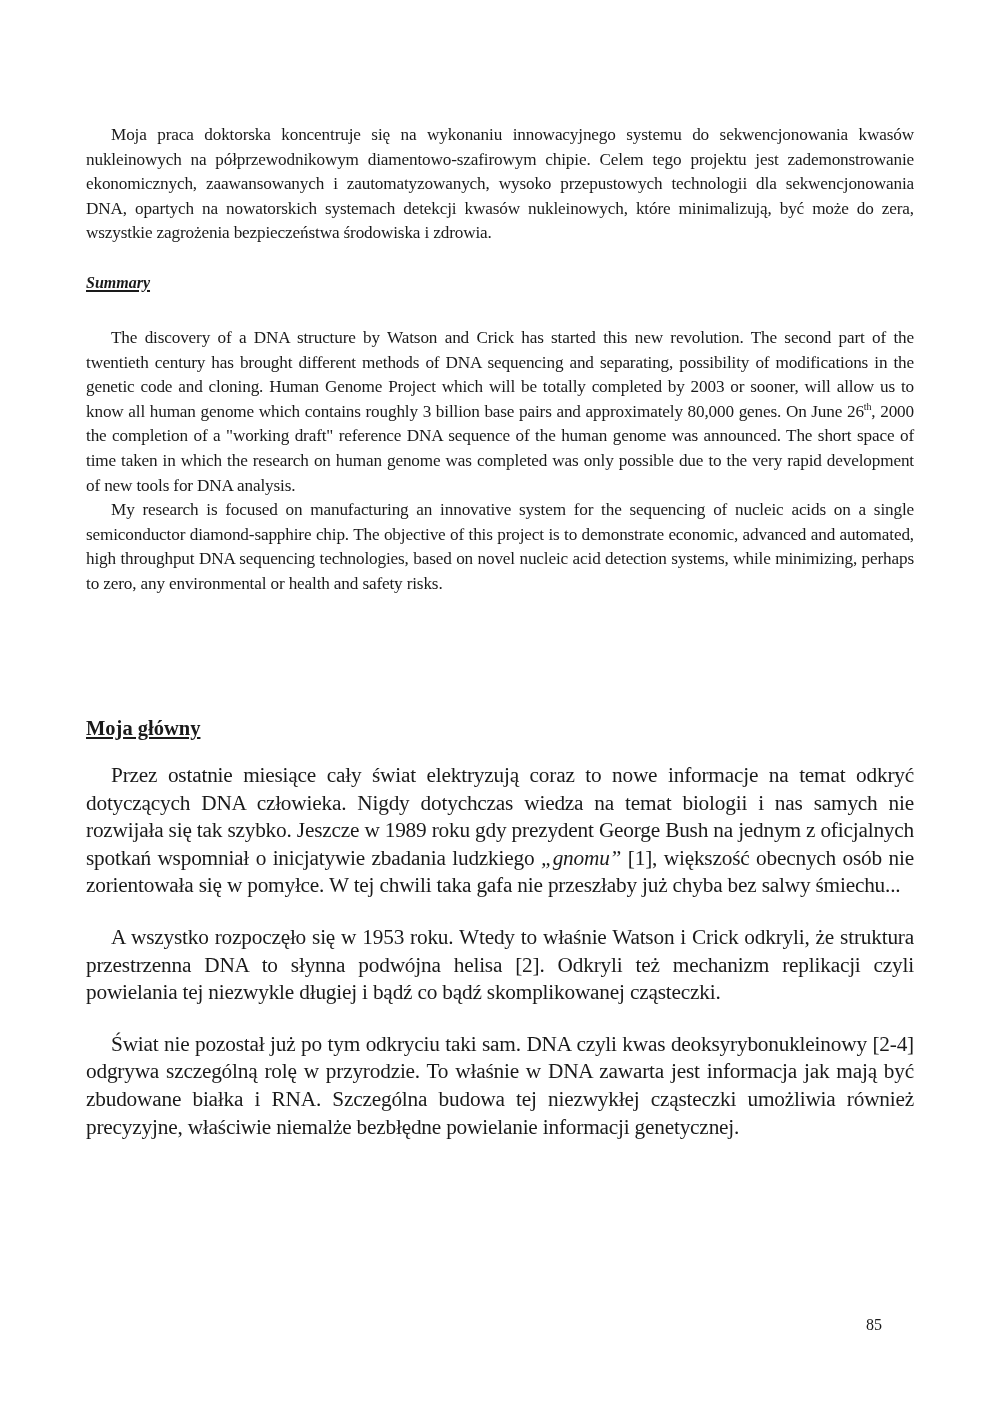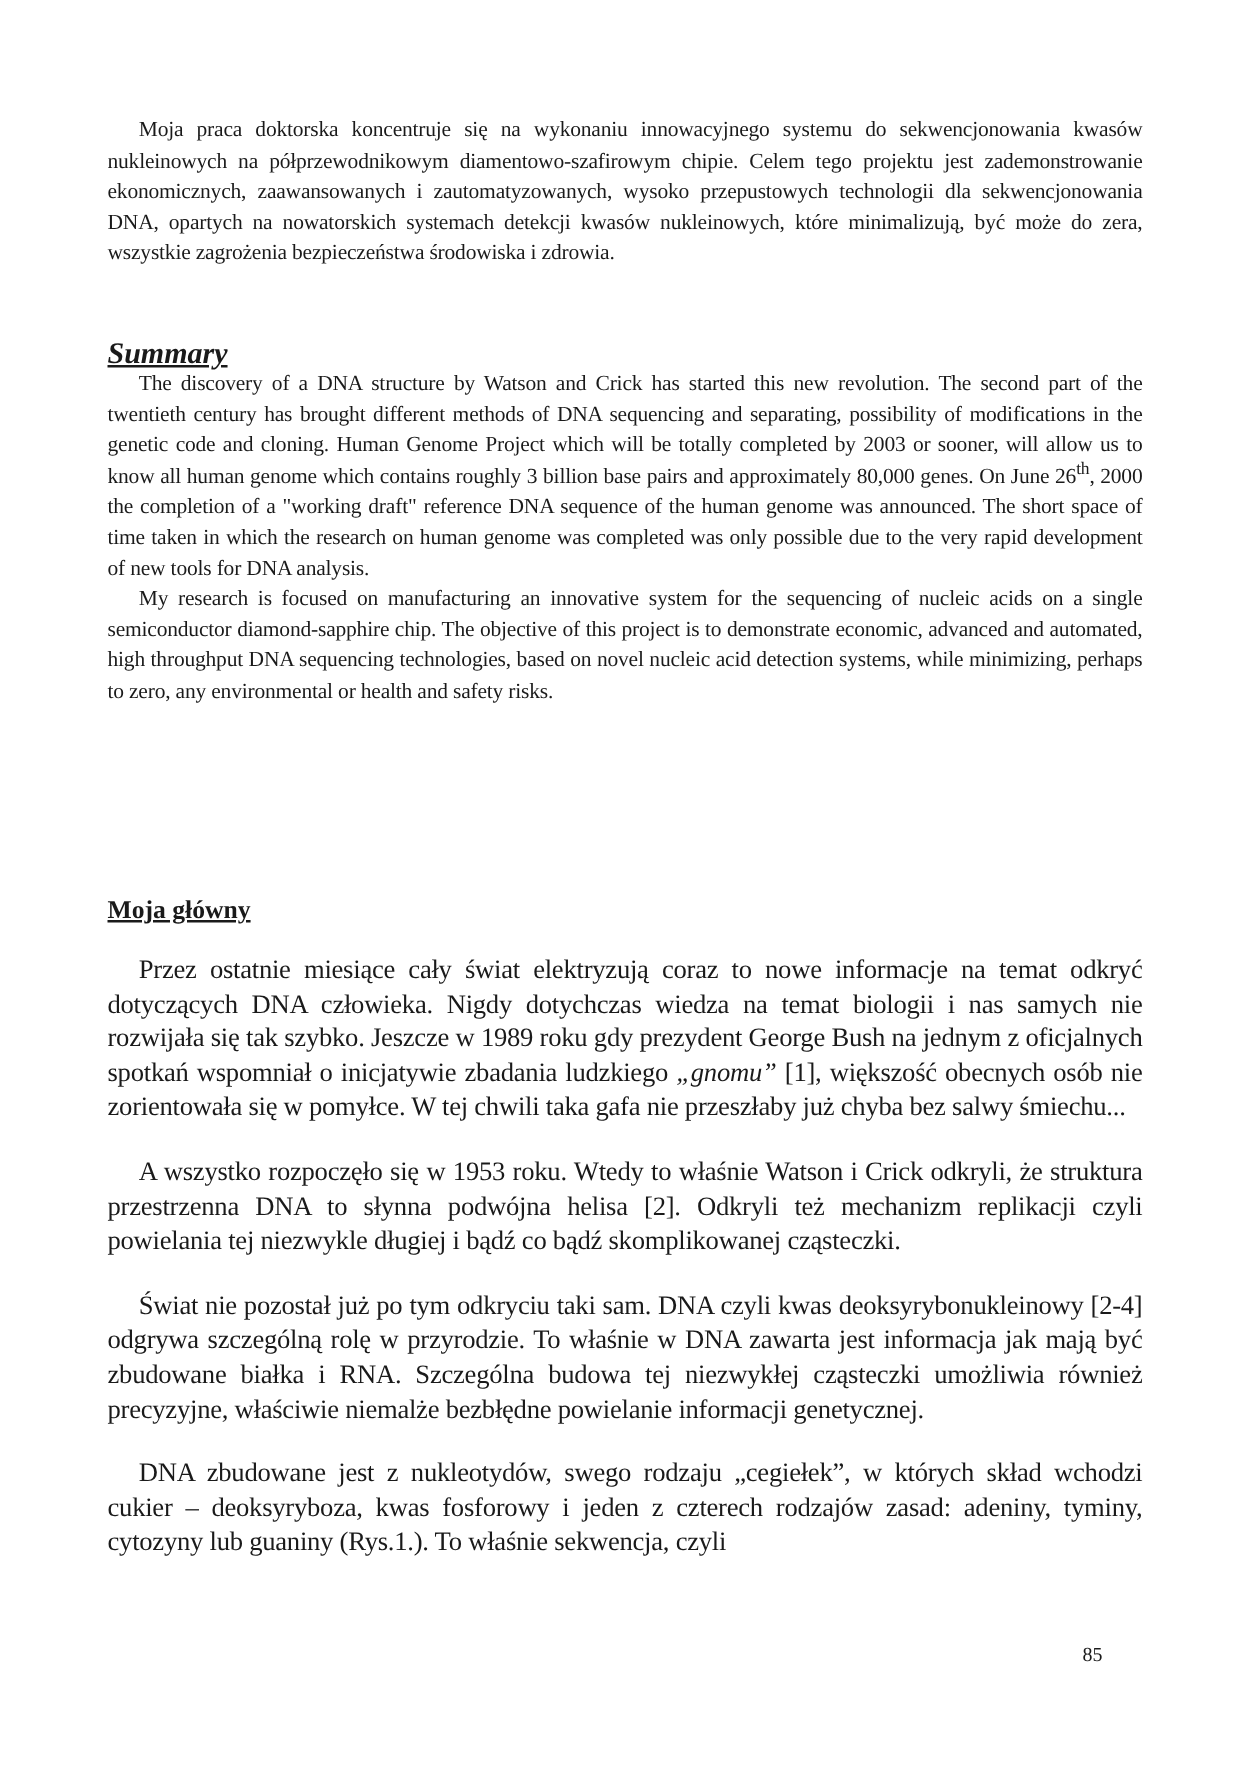--- a/index.html
+++ b/index.html
@@ -1,29 +1,29 @@
 <!DOCTYPE html>
 <html><head>
   <meta charset="utf-8">
   <style>
     html, body { margin: 0; padding: 0; background: #ffffff; }
     body { width: 1000px; height: 1420px; position: relative; overflow: hidden; color: #1a1a1a; font-family: "Liberation Serif", "DejaVu Serif", serif; }
     .page { position: absolute; left: 86px; top: 92px; width: 828px; }
     p { margin: 0; text-align: justify; text-align-last: left; }
-    .small { font-size: 17.2px; line-height: 24.6px; letter-spacing: -0.15px; }
+    .small { font-size: 17.2px; line-height: 24.6px; letter-spacing: -0.15px; margin-top: 31px; }
     .small p { text-indent: 25px; }
     .intro { }
     .heading { font-weight: bold; text-decoration: underline; text-decoration-thickness: 2px; text-underline-offset: 2px; margin: 0; padding: 0; }
-    .h-summary { font-style: italic; font-size: 24px; line-height: 24px; position: absolute; top: 179px; left: 0; }
+    .h-summary { font-style: italic; font-size: 16px; line-height: 24px; position: absolute; top: 179px; left: 0; }
     .summary-body { position: absolute; top: 203px; left: 0; width: 828px; }
     .h-main { font-size: 20.5px; line-height: 24px; position: absolute; top: 624px; left: 0; }
     .main-body { position: absolute; top: 646px; left: 0; width: 828px; font-size: 21.3px; line-height: 27.6px; letter-spacing: -0.2px; }
     .main-body p { text-indent: 25px; margin-top: 24px; }
     .page-number { position: absolute; left: 866px; top: 1313px; font-size: 16px; line-height: 24px; }
-    sup { font-size: 14px; line-height: 0; vertical-align: 7px; }
+    sup { font-size: 10px; line-height: 0; vertical-align: 7px; }
   </style>
 </head>
 <body>
 
 <div class="page">
 
   <div class="small intro">
     <p>Moja praca doktorska koncentruje się na wykonaniu innowacyjnego systemu do sekwencjonowania kwasów nukleinowych na półprzewodnikowym diamentowo-szafirowym chipie. Celem tego projektu jest zademonstrowanie ekonomicznych, zaawansowanych i zautomatyzowanych, wysoko przepustowych technologii dla sekwencjonowania DNA, opartych na nowatorskich systemach detekcji kwasów nukleinowych, które minimalizują, być może do zera, wszystkie zagrożenia bezpieczeństwa środowiska i zdrowia.</p>
   </div>
 
@@ -33,18 +33,17 @@
     <p><span>The discovery of a DNA structure by Watson and Crick has started this new revolution. The second part of the twentieth century has brought  different methods of DNA sequencing and separating, possibility of  modifications in the genetic code and cloning. Human Genome Project which will be totally  completed by 2003 or sooner, will allow us to know all human genome which contains roughly 3 billion base pairs and approximately 80,000 genes. On June 26</span><sup>th</sup><span>,  2000 the completion of a "working draft" reference DNA sequence of the human genome was announced. The short space of time  taken in which the research on human genome was completed was only possible due to the very rapid development of  new tools for DNA analysis.</span></p>
     <p>My research is focused on manufacturing an innovative system for the sequencing of nucleic acids on a single semiconductor diamond-sapphire chip. The objective of this project is to demonstrate economic, advanced and automated, high throughput DNA sequencing technologies, based on novel nucleic acid detection systems, while minimizing, perhaps to zero, any environmental or health and safety risks.</p>
   </div>
 
   <h2 class="heading h-main">Moja główny</h2>
 
   <div class="main-body">
     <p><span>Przez ostatnie miesiące cały świat elektryzują coraz to nowe informacje na temat odkryć dotyczących DNA człowieka. Nigdy dotychczas wiedza na temat biologii i nas samych nie rozwijała się tak szybko. Jeszcze w 1989 roku gdy prezydent George Bush na jednym z oficjalnych spotkań wspomniał o inicjatywie zbadania ludzkiego </span><i>„gnomu”</i><span> [1], większość obecnych osób nie zorientowała się w pomyłce. W tej chwili taka gafa nie przeszłaby już chyba bez salwy śmiechu...</span></p>
     <p>A wszystko rozpoczęło się w 1953 roku. Wtedy to właśnie Watson i Crick odkryli, że struktura przestrzenna DNA to słynna podwójna helisa [2]. Odkryli też mechanizm replikacji czyli powielania tej niezwykle długiej i bądź co bądź skomplikowanej cząsteczki.</p>
     <p>Świat nie pozostał już po tym odkryciu taki sam. DNA czyli kwas deoksyrybonukleinowy [2-4] odgrywa szczególną rolę w przyrodzie. To właśnie w DNA zawarta jest informacja jak mają być zbudowane białka i RNA. Szczególna budowa tej niezwykłej cząsteczki umożliwia również precyzyjne, właściwie niemalże bezbłędne powielanie informacji genetycznej.</p>
-    <p>DNA zbudowane jest z nukleotydów, swego rodzaju „cegiełek”, w których skład wchodzi cukier – deoksyryboza, kwas fosforowy i jeden z czterech rodzajów zasad: adeniny, tyminy, cytozyny lub guaniny (Rys.1.). To właśnie sekwencja, czyli</p>
   </div>
 
 </div>
 
 <div class="page-number">85</div>
 
 </body></html>

